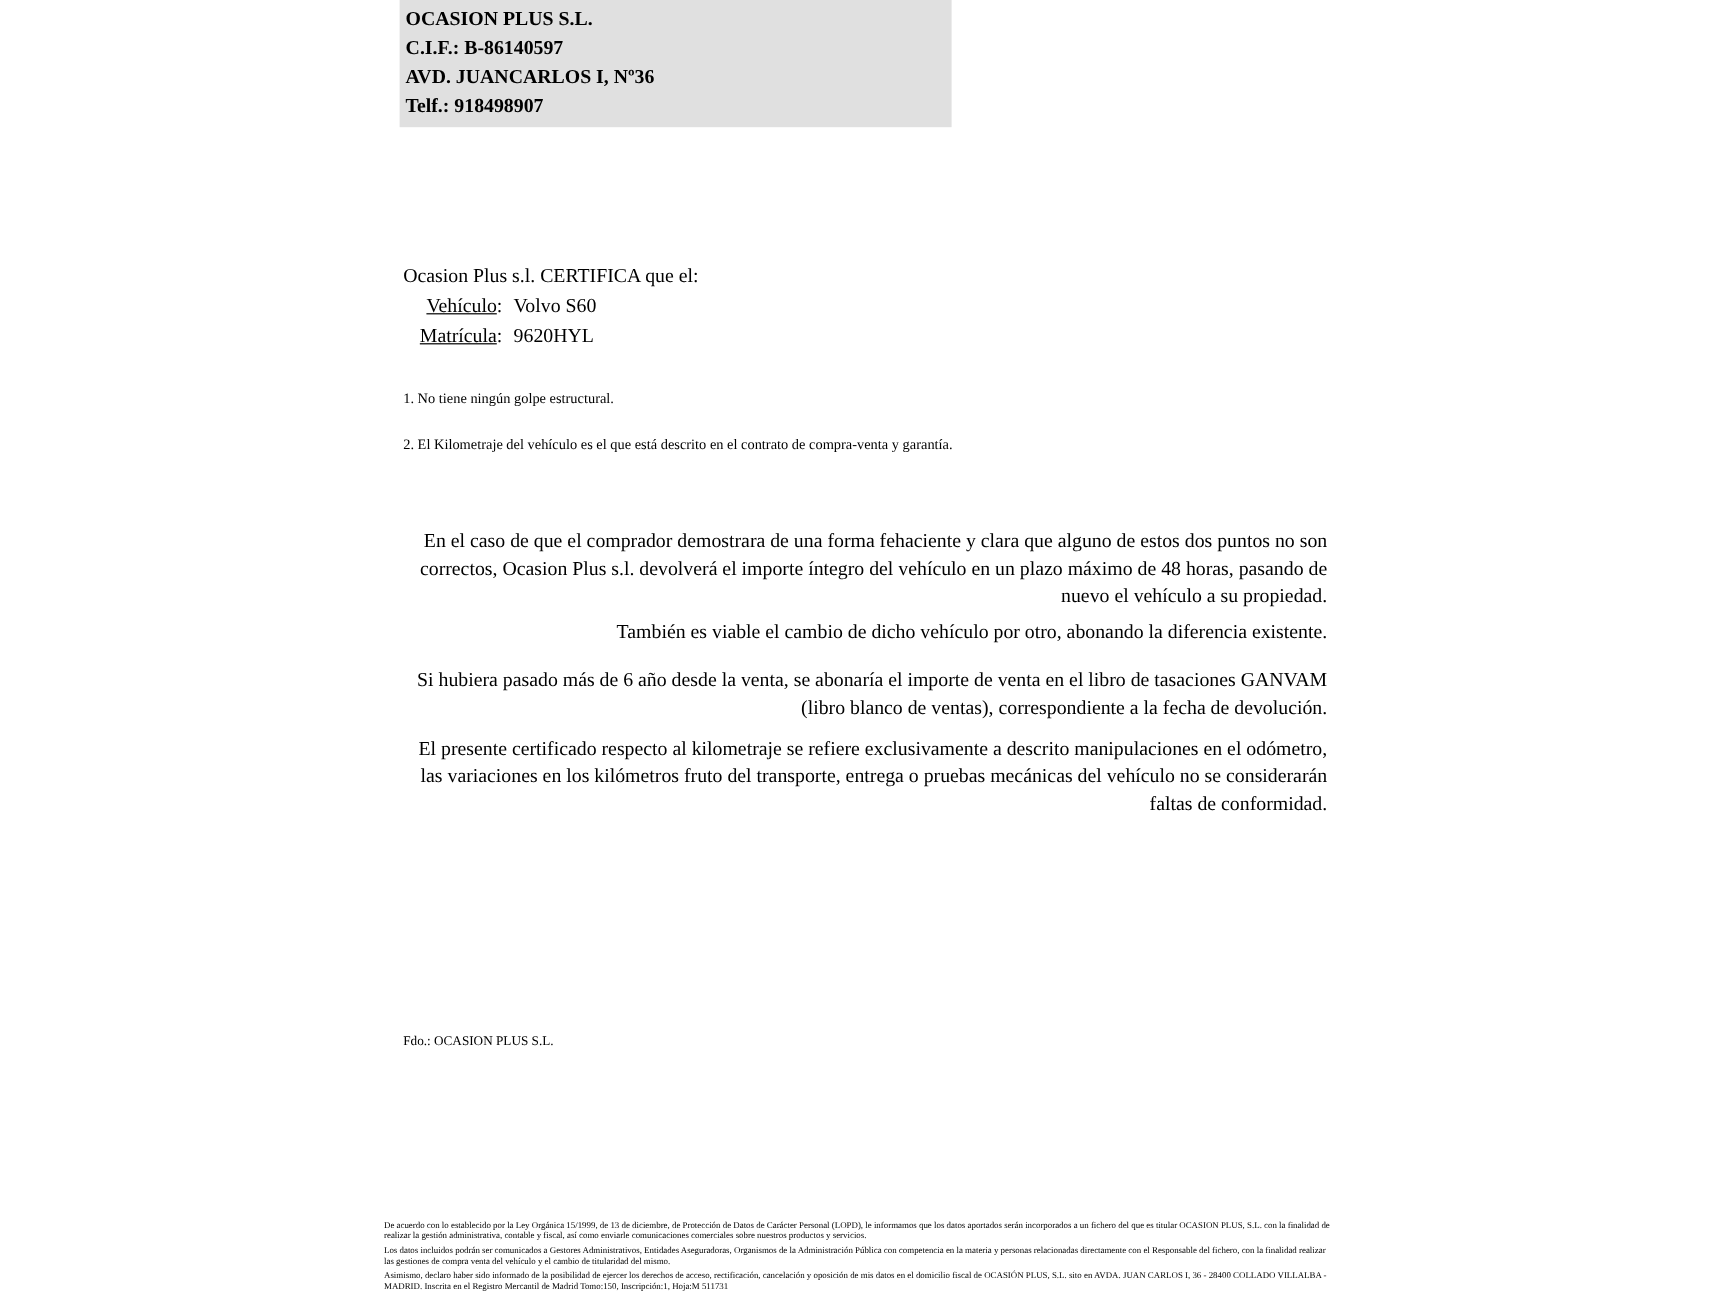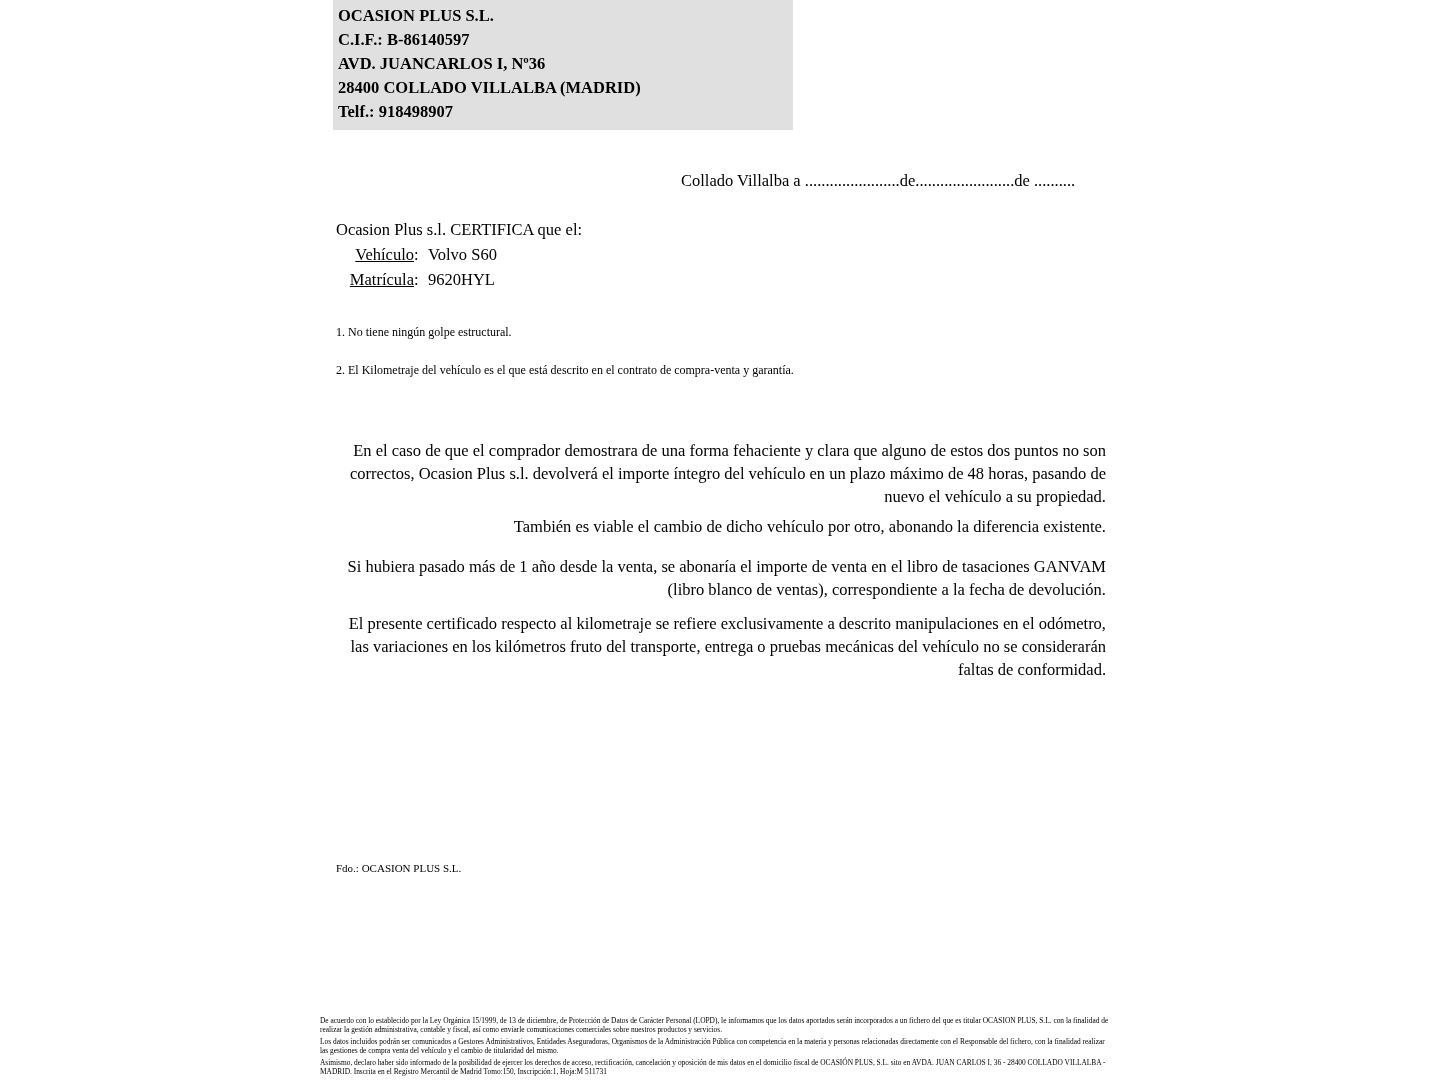--- a/index.html
+++ b/index.html
@@ -124,42 +124,40 @@
 </style>
 </head>
 <body>
 
 <div class="page">
 
   <div class="letterhead">
     <div class="line">OCASION PLUS S.L.</div>
     <div class="line">C.I.F.: B-86140597</div>
     <div class="line">AVD. JUANCARLOS I, Nº36</div>
-    <div class="line">28400 COLLADO VILLALBA (MADRID)</div>
     <div class="line">Telf.: 918498907</div>
   </div>
 
-  <div class="date-line">Collado Villalba a .......................de........................de ..........</div>
 
   <div class="certifies">
     <div>Ocasion Plus s.l. CERTIFICA que el:</div>
     <div class="field-row">
       <span class="field-label">Vehículo</span><span class="field-sep">:</span><span>Volvo S60</span>
     </div>
     <div class="field-row">
       <span class="field-label">Matrícula</span><span class="field-sep">:</span><span>9620HYL</span>
     </div>
   </div>
 
   <div class="point point-1">1. No tiene ningún golpe estructural.</div>
   <div class="point point-2">2. El Kilometraje del vehículo es el que está descrito en el contrato de compra-venta y garantía.</div>
 
   <div class="para para-1">En el caso de que el comprador demostrara de una forma fehaciente y clara que alguno de estos dos puntos no son correctos, Ocasion Plus s.l. devolverá el importe íntegro del vehículo en un plazo máximo de 48 horas, pasando de nuevo el vehículo a su propiedad.</div>
   <div class="para para-2">También es viable el cambio de dicho vehículo por otro, abonando la diferencia existente.</div>
-  <div class="para para-3">Si hubiera pasado más de 1 año desde la venta, se abonaría el importe de venta en el libro de tasaciones GANVAM (libro blanco de ventas), correspondiente a la fecha de devolución.</div>
+  <div class="para para-3">Si hubiera pasado más de 6 año desde la venta, se abonaría el importe de venta en el libro de tasaciones GANVAM (libro blanco de ventas), correspondiente a la fecha de devolución.</div>
   <div class="para para-4">El presente certificado respecto al kilometraje se refiere exclusivamente a descrito manipulaciones en el odómetro, las variaciones en los kilómetros fruto del transporte, entrega o pruebas mecánicas del vehículo no se considerarán faltas de conformidad.</div>
 
   <div class="signature">Fdo.: OCASION PLUS S.L.</div>
 
   <div class="legal">
     <p>De acuerdo con lo establecido por la Ley Orgánica 15/1999, de 13 de diciembre, de Protección de Datos de Carácter Personal (LOPD), le informamos que los datos aportados serán incorporados a un fichero del que es titular OCASION PLUS, S.L. con la finalidad de realizar la gestión administrativa, contable y fiscal, así como enviarle comunicaciones comerciales sobre nuestros productos y servicios.</p>
     <div class="gap"></div>
     <p>Los datos incluidos podrán ser comunicados a Gestores Administrativos, Entidades Aseguradoras, Organismos de la Administración Pública con competencia en la materia y personas relacionadas directamente con el Responsable del fichero, con la finalidad realizar las gestiones de compra venta del vehículo y el cambio de titularidad del mismo.</p>
     <div class="gap"></div>
     <p>Asimismo, declaro haber sido informado de la posibilidad de ejercer los derechos de acceso, rectificación, cancelación y oposición de mis datos en el domicilio fiscal de OCASIÓN PLUS, S.L. sito en AVDA. JUAN CARLOS I, 36 - 28400 COLLADO VILLALBA - MADRID. Inscrita en el Registro Mercantil de Madrid Tomo:150, Inscripción:1, Hoja:M 511731</p>

